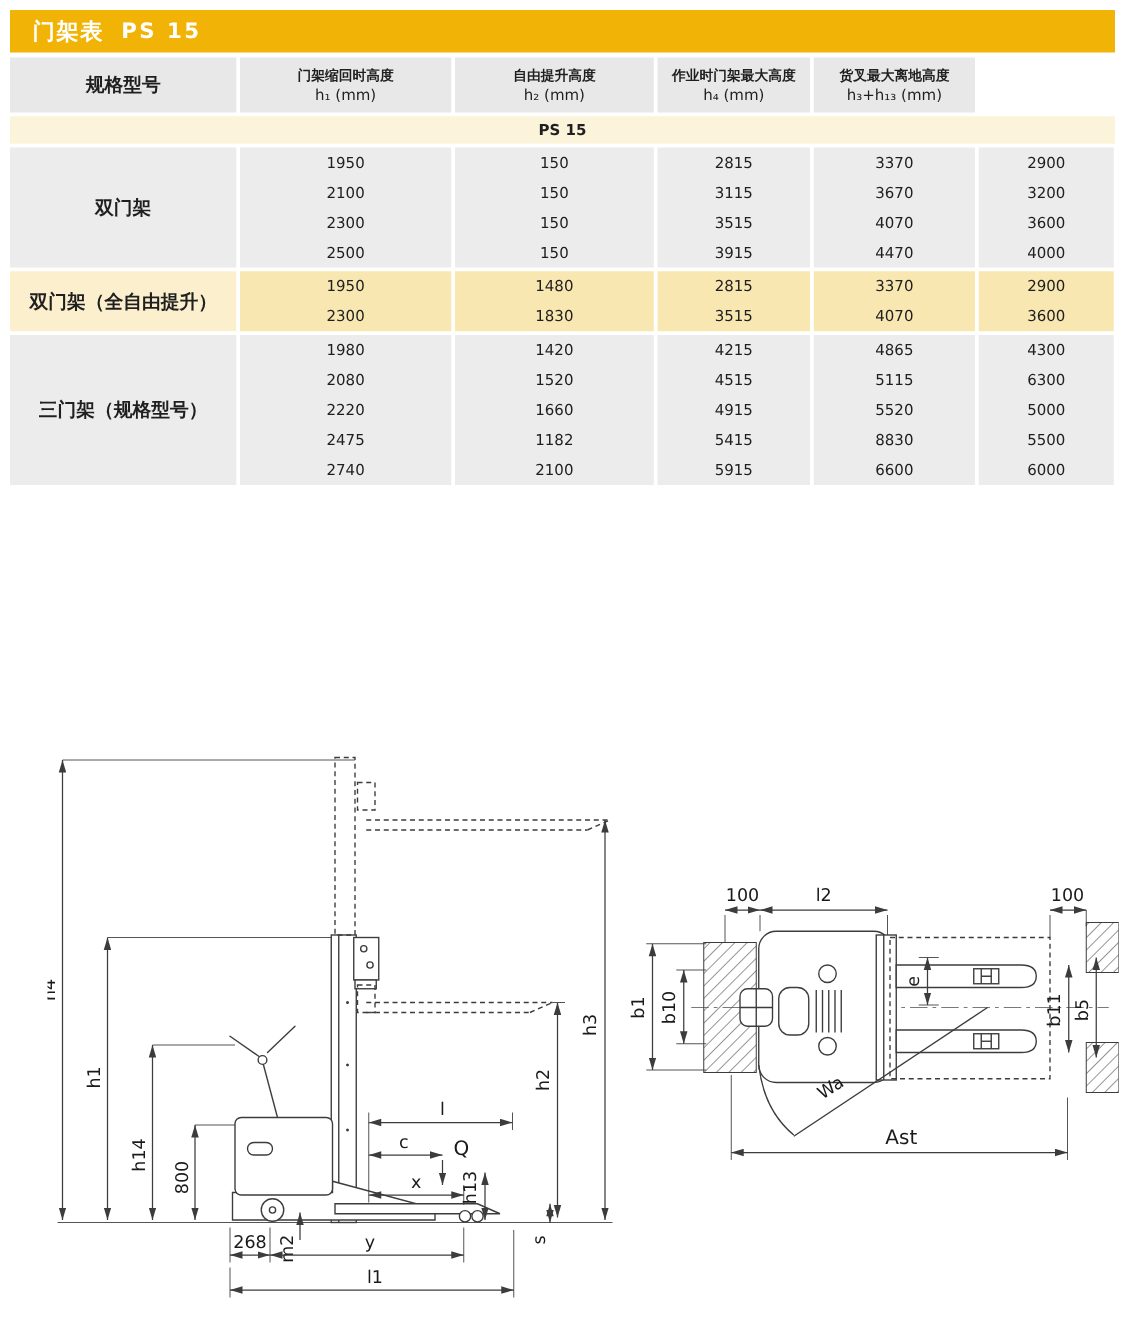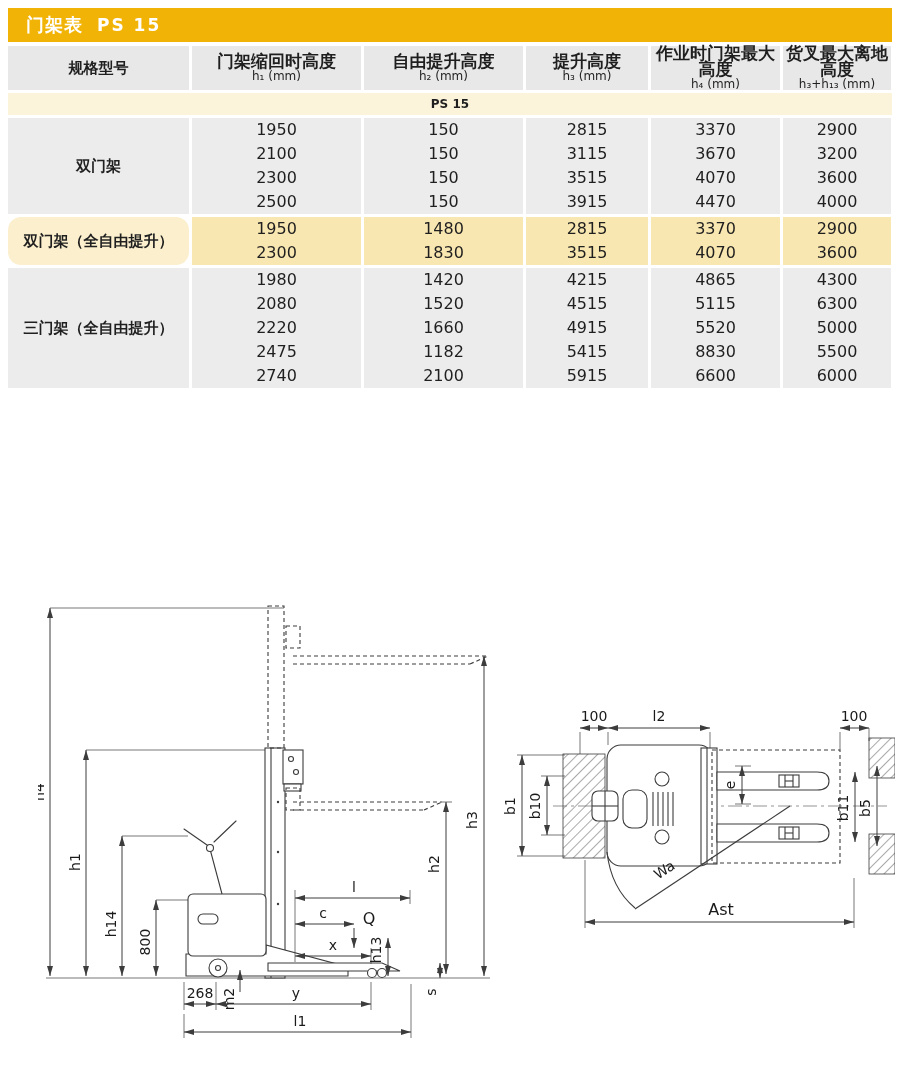--- a/index.html
+++ b/index.html
@@ -4,31 +4,31 @@
 <style>
   html,body{margin:0;padding:0;background:#fff;}
   .page{position:relative;width:900px;height:1073px;background:#fff;
         font-family:"DejaVu Sans","Liberation Sans",sans-serif;color:#1f1f1f;overflow:hidden;}
   .title-bar{margin:8px 8px 4px 8px;height:34px;background:#F1B305;display:flex;align-items:center;padding-left:18px;box-sizing:border-box;}
   .title-bar span{color:#fff;font-weight:bold;font-size:18px;letter-spacing:1px;}
   .title-bar .model{margin-left:14px;font-size:17px;letter-spacing:2px;}
   .spec-table{margin:0 8px;}
   .band{display:grid;grid-template-columns:181px 169px 159px 122px 129px 108px;column-gap:3px;margin-bottom:3px;}
   .hcell{background:#E8E8E8;height:44px;display:flex;flex-direction:column;align-items:center;justify-content:center;text-align:center;}
-  .hname{font-size:17px;font-weight:bold;line-height:16px;}
+  .hname{font-size:11px;font-weight:bold;line-height:16px;}
   .hsub{font-size:12px;font-weight:normal;line-height:15px;}
   .hcell.first .hname{font-size:15px;}
   .model-band{display:block;background:#FCF3DB;height:22px;line-height:22px;text-align:center;
               font-size:12px;font-weight:bold;margin:0 0 3px 0;}
   .cell{background:#ECECEC;}
   .label-cell{display:flex;align-items:center;justify-content:center;font-size:15px;font-weight:bold;text-align:center;}
   .data-col{display:flex;flex-direction:column;justify-content:center;}
-  .val{height:24px;line-height:24px;text-align:center;font-size:16px;}
+  .val{height:24px;line-height:24px;text-align:center;font-size:12px;}
   .band.hl .cell{background:#F9E7B1;}
-  .band.hl .label-cell{background:#FBEFCE;border-radius:13px;}
+  .band.hl .label-cell{background:#FBEFCE;}
   svg{position:absolute;}
   svg text{font-family:"DejaVu Sans","Liberation Sans",sans-serif;font-size:14px;fill:#1a1a1a;}
   svg text.big{font-size:16px;}
   .dim{stroke:#3c3c3c;stroke-width:1;fill:none;}
   .ext{stroke:#3c3c3c;stroke-width:0.7;fill:none;}
   .draw{stroke:#3c3c3c;stroke-width:1.1;fill:none;}
   .drawf{stroke:#3c3c3c;stroke-width:1.1;fill:#fff;}
   .dash{stroke-dasharray:4 3;}
   .cline{stroke:#666;stroke-width:0.7;stroke-dasharray:14 4 3 4;fill:none;}
 </style>
@@ -49,24 +49,20 @@
       </div>
       <div class="hcell">
         <div class="hname">门架缩回时高度</div>
         <div class="hsub">h₁ (mm)</div>
       </div>
       <div class="hcell">
         <div class="hname">自由提升高度</div>
         <div class="hsub">h₂ (mm)</div>
       </div>
       <div class="hcell">
-        <div class="hname">提升高度</div>
-        <div class="hsub">h₃ (mm)</div>
-      </div>
-      <div class="hcell">
         <div class="hname">作业时门架最大高度</div>
         <div class="hsub">h₄ (mm)</div>
       </div>
       <div class="hcell">
         <div class="hname">货叉最大离地高度</div>
         <div class="hsub">h₃+h₁₃ (mm)</div>
       </div>
     </div>
     <div class="model-band">PS 15</div>
     <div id="groups">
@@ -120,21 +116,21 @@
           <div class="cell data-col">
             <div class="val">3370</div>
             <div class="val">4070</div>
           </div>
           <div class="cell data-col">
             <div class="val">2900</div>
             <div class="val">3600</div>
           </div>
         </div>
         <div class="band group-band">
-          <div class="cell label-cell">三门架（全自由提升）</div>
+          <div class="cell label-cell">三门架（规格型号）</div>
           <div class="cell data-col">
             <div class="val">1980</div>
             <div class="val">2080</div>
             <div class="val">2220</div>
             <div class="val">2475</div>
             <div class="val">2740</div>
           </div>
           <div class="cell data-col">
             <div class="val">1420</div>
             <div class="val">1520</div>

